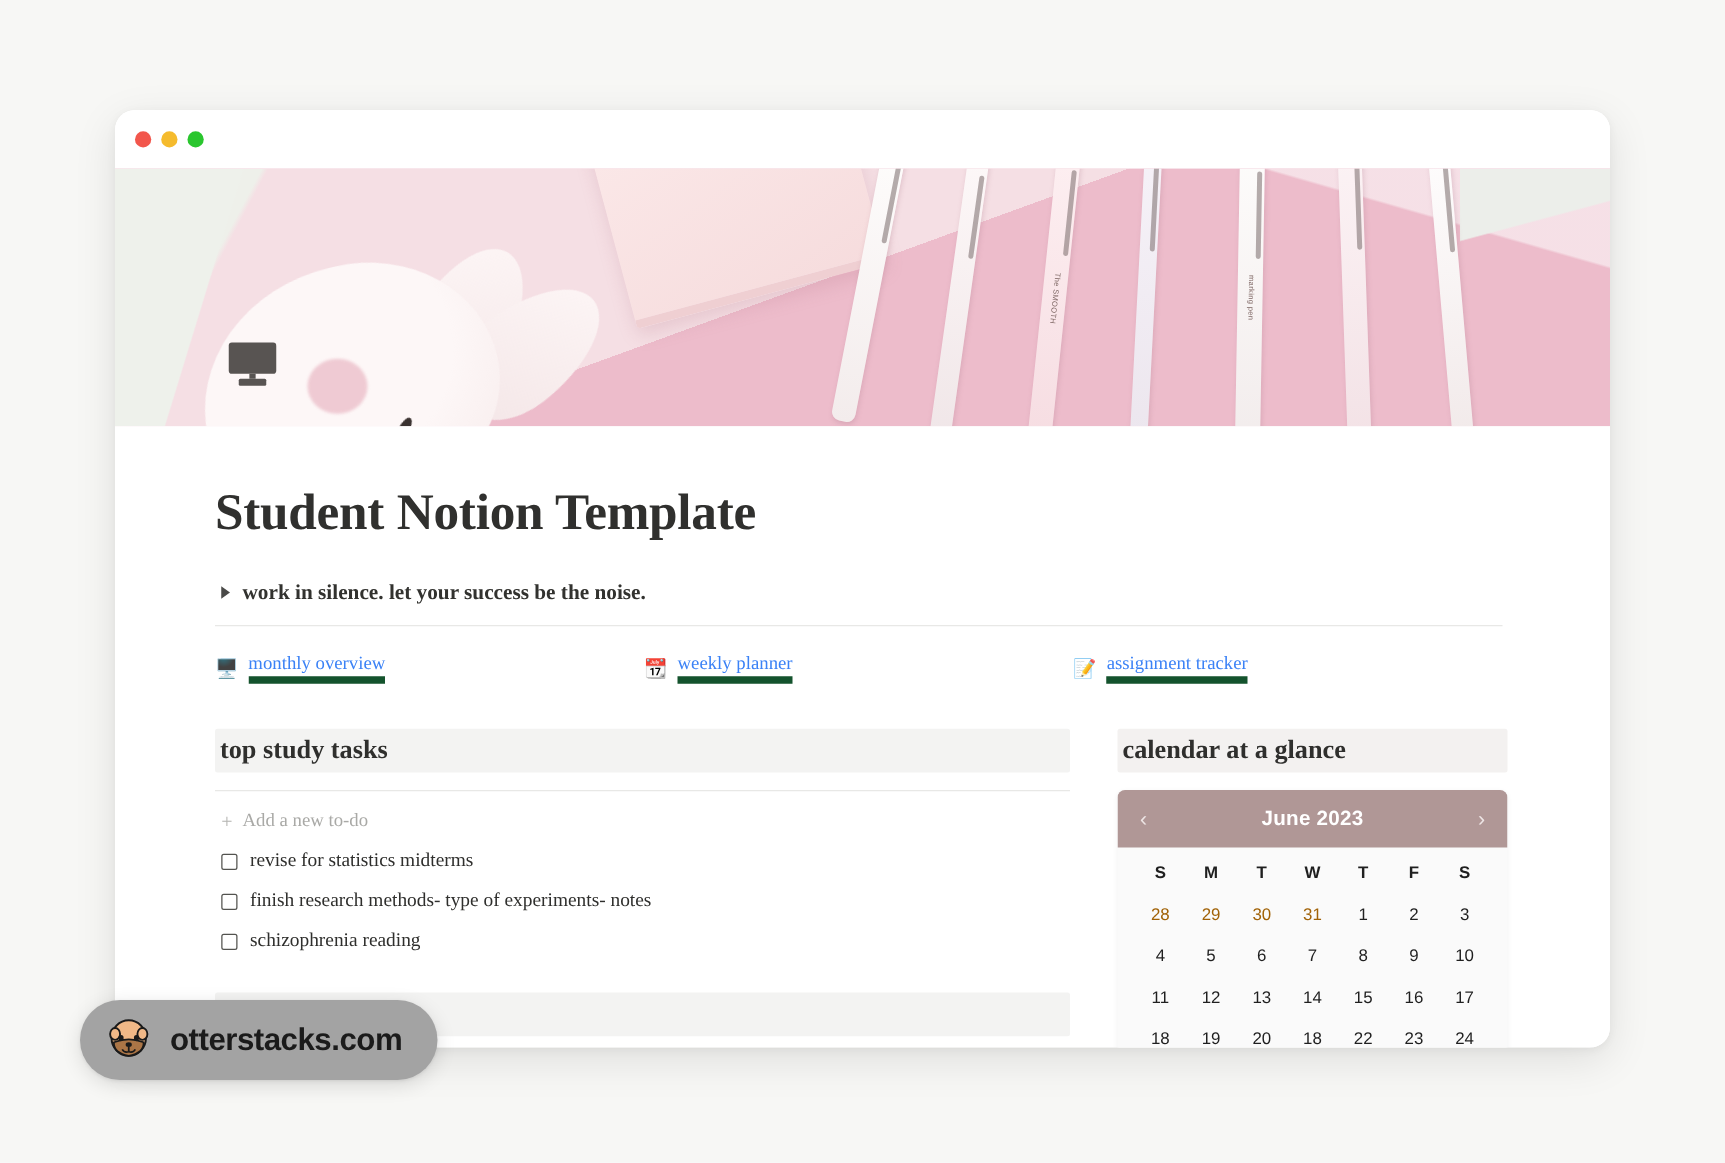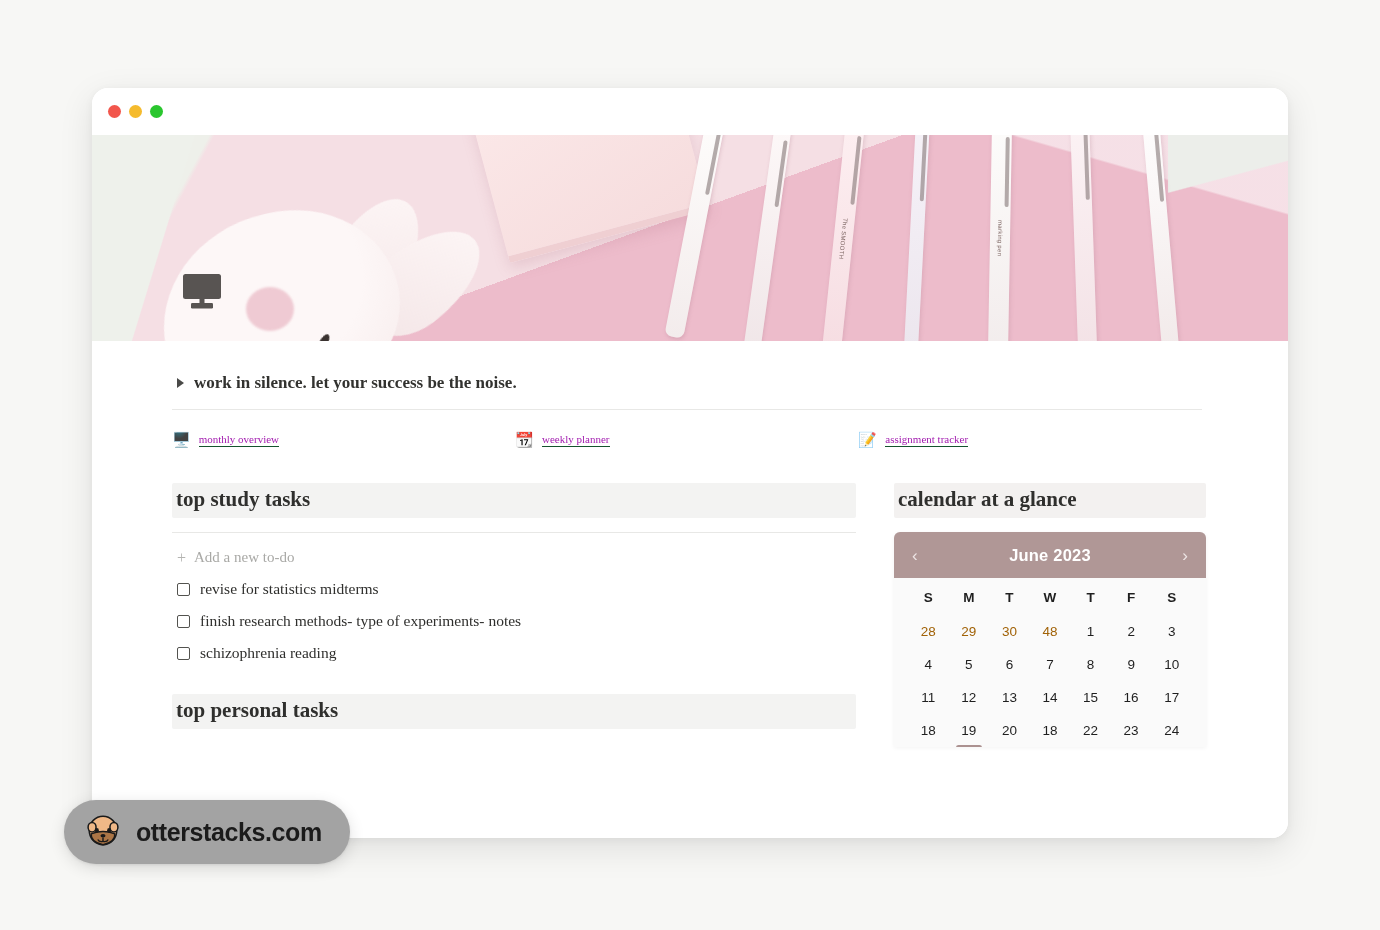--- a/index.html
+++ b/index.html
@@ -192,23 +192,23 @@
   
   .navrow {
     display: flex;
     margin-top: 22px;
     width: 1030px;
   }
   .navcol { width: 33.333%; display: flex; align-items: center; gap: 8px; }
   .nav-emoji { font-size: 15px; line-height: 1; }
   .nav-link {
     font-family: "Liberation Serif", serif;
-    font-size: 11px;
-    color: #a21caf;
-    border-bottom: 1px solid #14532d;
+    font-size: 15px;
+    color: #3b82f6;
+    border-bottom: 6px solid #14532d;
     padding-bottom: 1px;
   }
 
   
   .body-cols {
     display: flex;
     margin-top: 36px;
     gap: 38px;
   }
   .col-left  { width: 684px; }
@@ -403,20 +403,21 @@
     <div class="page-icon">
       <svg viewBox="0 0 44 44" width="44" height="44" aria-hidden="true">
         <rect x="3" y="4" width="38" height="25" rx="2.5" fill="#585452"></rect>
         <rect x="19.5" y="29" width="5" height="4" fill="#585452"></rect>
         <rect x="11" y="33" width="22" height="5.5" rx="1.2" fill="#585452"></rect>
       </svg>
     </div>
 
     <div class="content">
 
+      <h1 class="doc-title">Student Notion Template</h1>
 
       <div class="toggle-line">
         <span class="toggle-arrow"></span>
         <span class="toggle-text">work in silence. let your success be the noise.</span>
       </div>
 
       <div class="divider"></div>
 
       <div class="navrow" id="navrow">
           <div class="navcol">
@@ -480,21 +481,21 @@
                   <div>T</div>
                   <div>W</div>
                   <div>T</div>
                   <div>F</div>
                   <div>S</div>
                 </div>
                 <div class="cal-row">
                   <div class="cal-cell muted">28</div>
                   <div class="cal-cell muted">29</div>
                   <div class="cal-cell muted">30</div>
-                  <div class="cal-cell muted">48</div>
+                  <div class="cal-cell muted">31</div>
                   <div class="cal-cell">1</div>
                   <div class="cal-cell">2</div>
                   <div class="cal-cell">3</div>
                 </div>
                 <div class="cal-row">
                   <div class="cal-cell">4</div>
                   <div class="cal-cell">5</div>
                   <div class="cal-cell">6</div>
                   <div class="cal-cell">7</div>
                   <div class="cal-cell">8</div>

